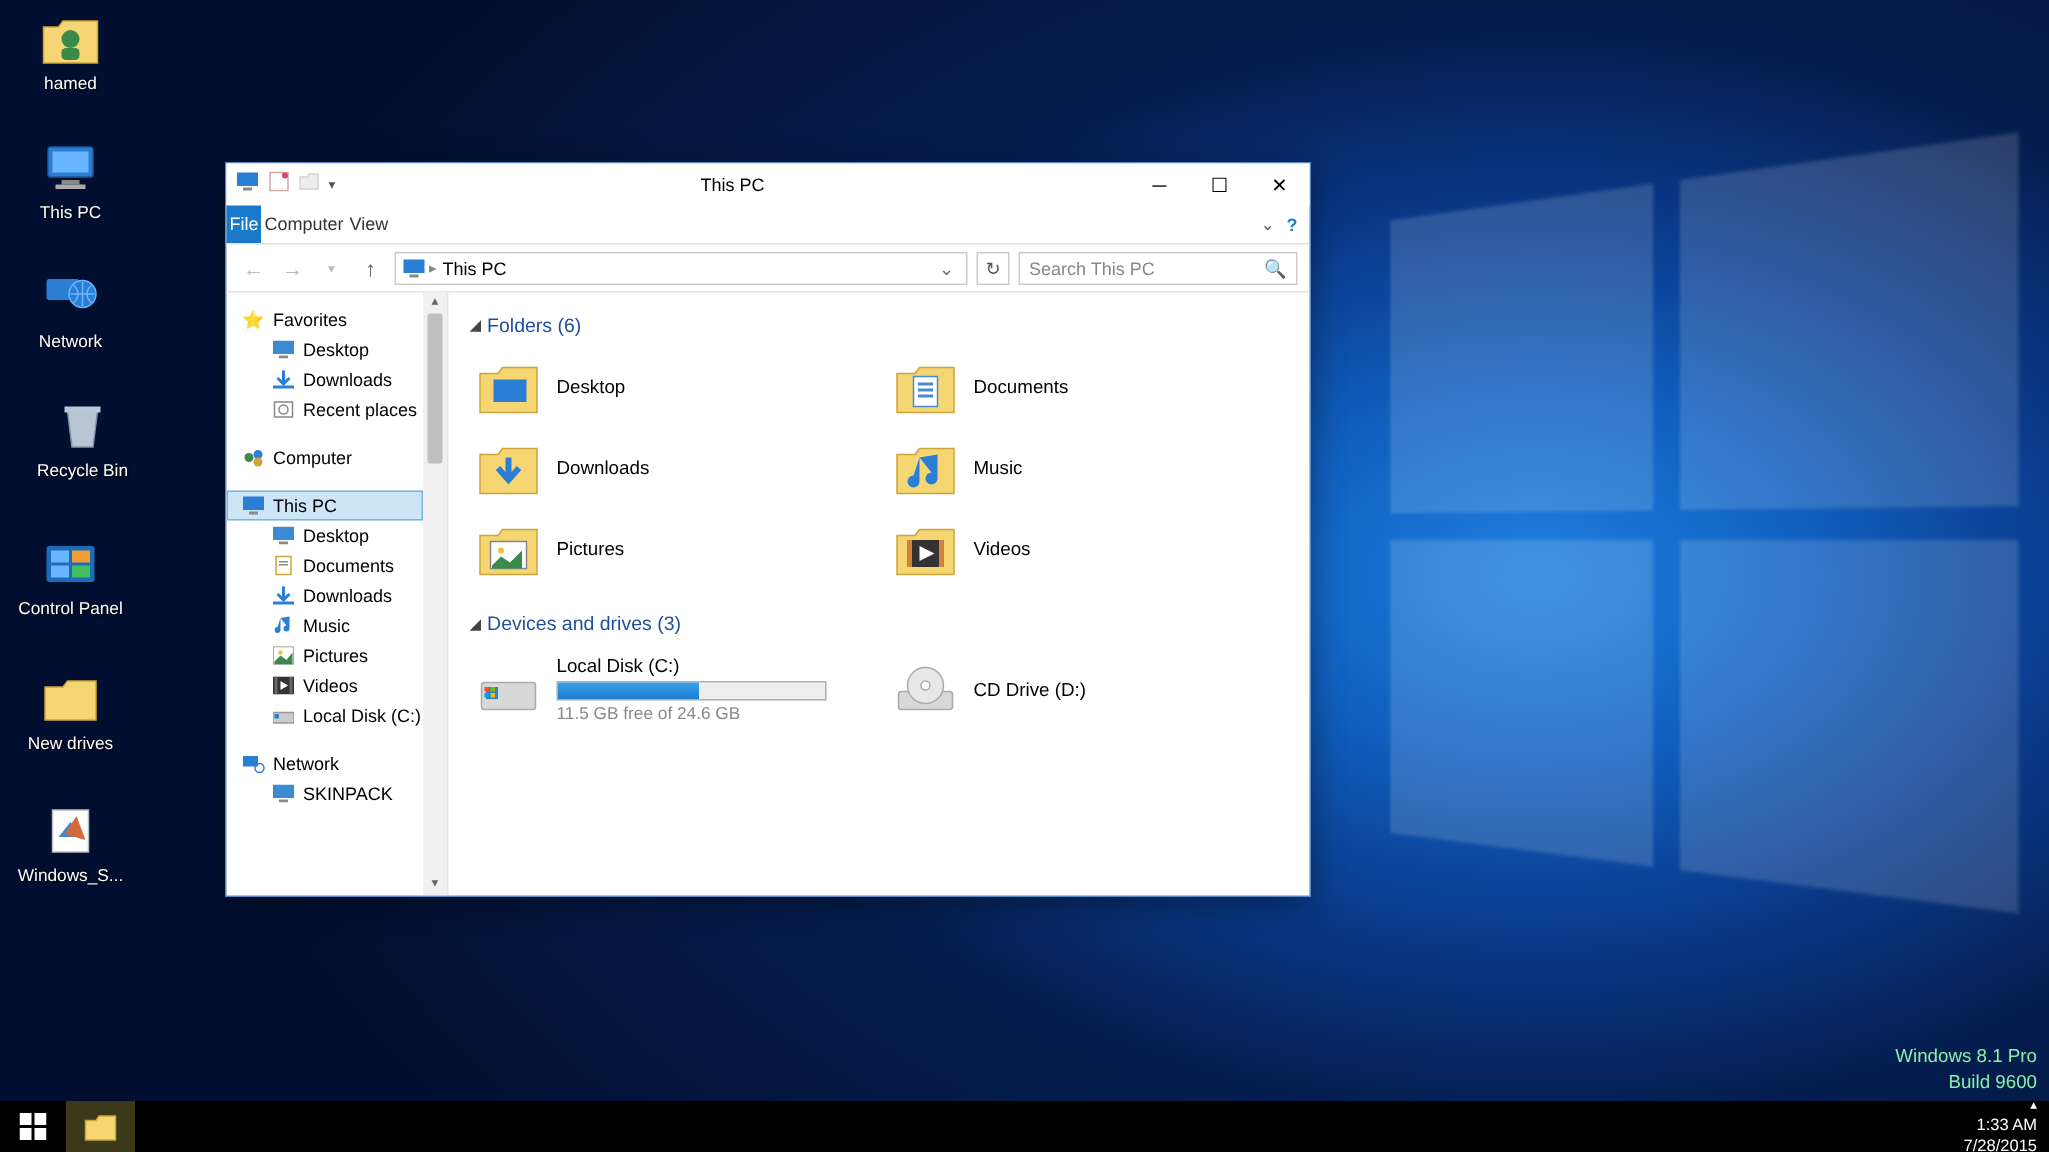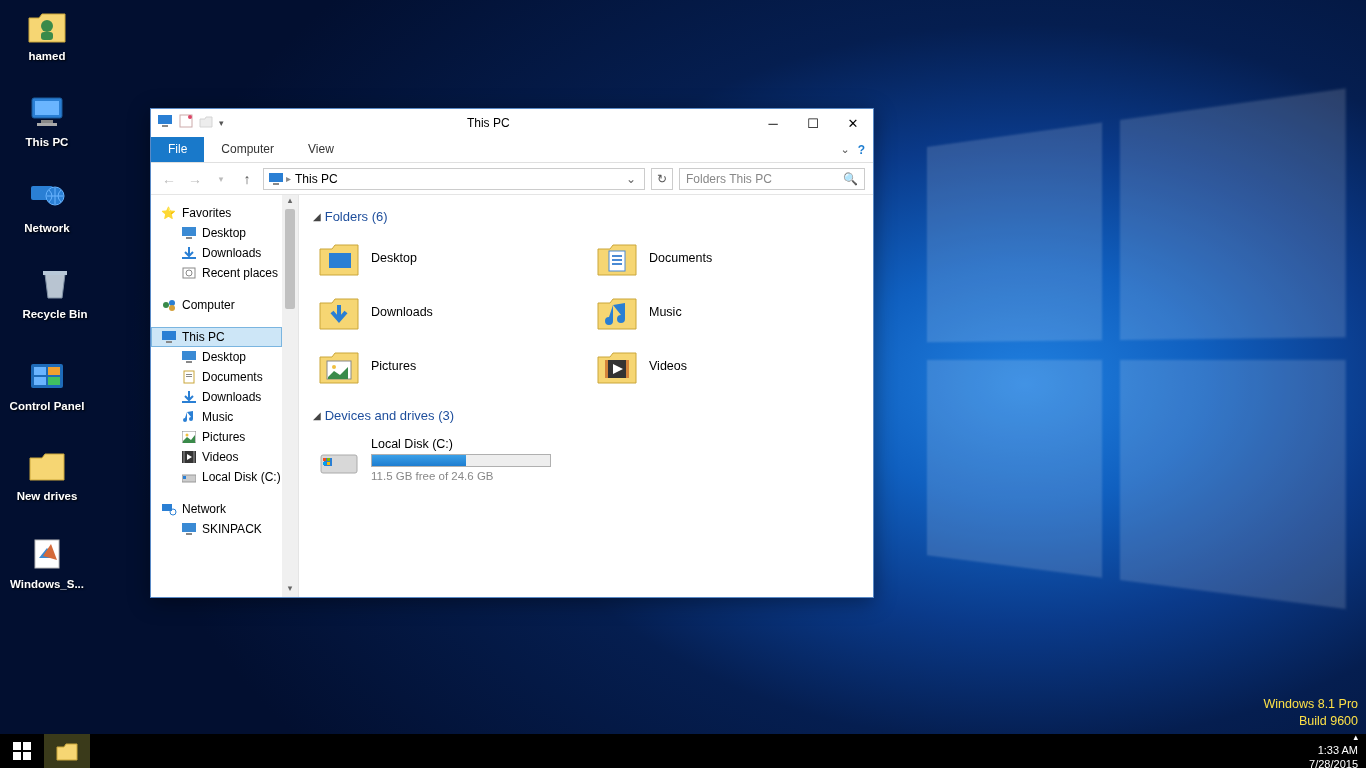--- a/index.html
+++ b/index.html
@@ -19,43 +19,43 @@
     linear-gradient(#fff,#fff) 240px 240px/220px 220px no-repeat;
   opacity: 0.15;
   transform: perspective(800px) rotateY(-25deg);
   filter: blur(1px);
 }
 
 
 .desktop-icons { position: absolute; left: 0; top: 0; width: 100px; }
 .dicon { width: 78px; text-align: center; color: #fff; font-size: 11.5px; position: absolute; cursor: pointer; }
 .dicon .ico { width: 40px; height: 40px; margin: 0 auto 4px; display: flex; align-items: center; justify-content: center; }
-.dicon span { text-shadow: 1px 1px 2px #000; display: block; font-weight: bold; }
+.dicon span { text-shadow: 1px 1px 2px #000; display: block; }
 
 
 .taskbar { position: absolute; left: 0; right: 0; bottom: 0; height: 34px; background: #000; display: flex; align-items: center; }
 .start-btn { width: 44px; height: 34px; display: flex; align-items: center; justify-content: center; cursor: pointer; }
 .task-item { width: 46px; height: 34px; display: flex; align-items: center; justify-content: center; background: #3a3a1a; cursor: pointer; }
 .tray { margin-left: auto; color: #fff; font-size: 11px; text-align: right; padding: 3px 8px; line-height: 1.25; }
-.watermark { position: absolute; right: 8px; bottom: 38px; color: #fde047; font-size: 12.5px; text-align: right; line-height: 1.35; }
+.watermark { position: absolute; right: 8px; bottom: 38px; color: #86efac; font-size: 12.5px; text-align: right; line-height: 1.35; }
 
 
 .window {
   position: absolute; left: 150px; top: 108px; width: 724px; height: 490px;
   background: #fff; border: 1px solid #5a8ac6; box-shadow: 0 4px 20px rgba(0,0,0,.4);
   display: flex; flex-direction: column;
 }
 .titlebar { height: 28px; display: flex; align-items: center; padding: 0 0 0 6px; background: #fff; }
 .titlebar .qat { display: flex; gap: 6px; align-items: center; }
 .titlebar .title { flex: 1; text-align: center; font-size: 12px; color: #000; }
 .winbtns { display: flex; }
 .winbtn { width: 40px; height: 24px; display: flex; align-items: center; justify-content: center; font-size: 13px; cursor: pointer; font-family: inherit; }
 
 .ribbon { height: 26px; display: flex; align-items: stretch; border-bottom: 1px solid #e0e0e0; font-size: 12px; }
-.ribbon .tab { padding: 5px 17px; cursor: pointer; color: #333; }
+.ribbon .tab { padding: 5px 2px; cursor: pointer; color: #333; }
 .ribbon .tab.file { background: #1979ca; color: #fff; }
 .ribbon .expand { margin-left: auto; display: flex; align-items: center; gap: 8px; padding-right: 8px; color: #555; }
 
 .navbar { height: 32px; display: flex; align-items: center; gap: 6px; padding: 0 8px; border-bottom: 1px solid #e5e5e5; }
 .navbtn { width: 20px; height: 20px; color: #bbb; display: flex; align-items: center; justify-content: center; cursor: pointer; font-size: 14px; }
 .navbtn.en { color: #555; }
 .addr { flex: 1; border: 1px solid #ccc; height: 22px; display: flex; align-items: center; padding: 0 4px; font-size: 12px; }
 .addr .pcicon { width: 16px; height: 14px; margin-right: 2px; }
 .addr .seg { padding: 0 4px; }
 .addr .drop { margin-left: auto; color: #666; padding: 0 4px; }
@@ -212,21 +212,21 @@
       <span class="pcicon"><svg width="16" height="14">
             <rect x="1" y="1" width="14" height="9" fill="#2a7fd4"></rect>
             <rect x="5" y="11" width="6" height="2" fill="#888"></rect>
           </svg></span>
       <span style="color:#888;font-size:10px">▸</span>
       <span class="seg">This PC</span>
       <span class="drop">⌄</span>
     </div>
     <div class="refresh">↻</div>
     <div class="search">
-      <span>Folders This PC</span>
+      <span>Search This PC</span>
       <span class="mag">🔍</span>
     </div>
   </div>
 
   <div class="body">
     <div class="navpane">
       <div class="tree">
         <div class="tree-item">
             <span class="ticon">⭐</span>
             <span>Favorites</span>
@@ -459,20 +459,30 @@
               </svg>
             </div>
           <div class="drive-info">
             <span>Local Disk (C:)</span>
             <div class="drive-bar">
                 <div class="fill" style="width:53%"></div>
               </div>
             <span class="drive-free">11.5 GB free of 24.6 GB</span>
           </div>
         </div>
+        <div class="drive-item">
+          <div class="ficon">
+              <svg width="44" height="38">
+                <rect x="4" y="20" width="36" height="12" rx="2" fill="#d8d8d8" stroke="#aaa"></rect>
+                <circle cx="22" cy="16" r="12" fill="#e8e8e8" stroke="#aaa"></circle>
+                <circle cx="22" cy="16" r="3" fill="#fff" stroke="#aaa"></circle>
+              </svg>
+            </div>
+          <span>CD Drive (D:)</span>
+        </div>
       </div>
     </div>
   </div>
 </div>
 
 <div class="watermark">
   <div>Windows 8.1 Pro</div>
   <div>Build 9600</div>
 </div>
 

